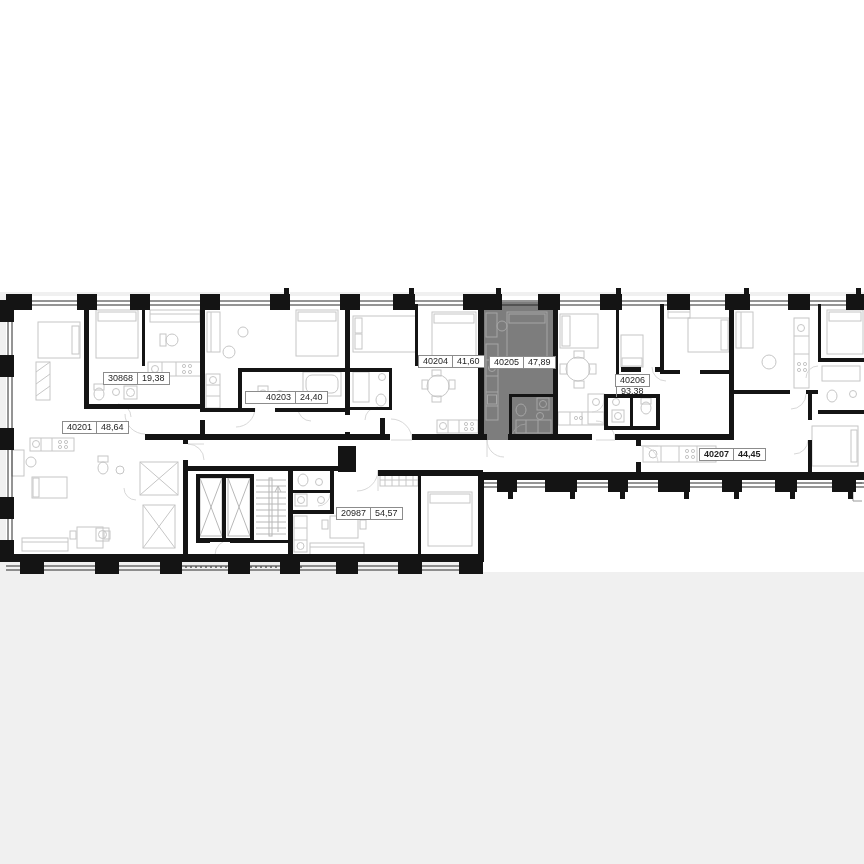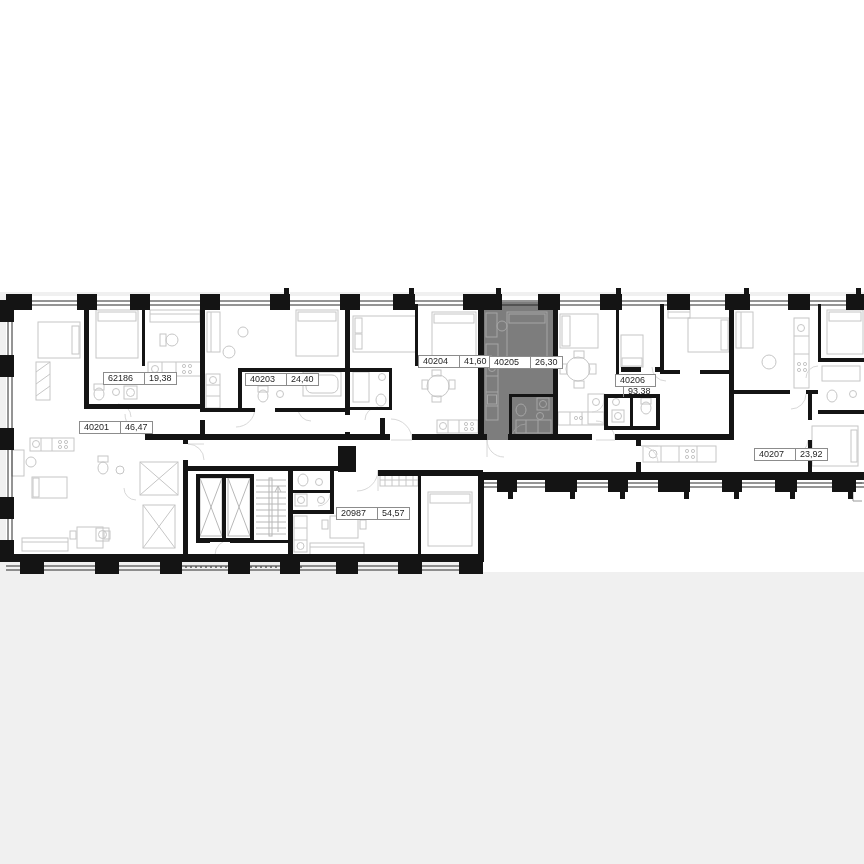--- a/index.html
+++ b/index.html
@@ -4,21 +4,21 @@
 <style>
   html,body{margin:0;padding:0;background:#ffffff;}
   .stage{position:relative;width:864px;height:864px;background:#ffffff;overflow:hidden;
          font-family:"Liberation Sans", sans-serif;}
   .stage svg{position:absolute;left:0;top:0;}
   #labels-layer{position:absolute;left:0;top:0;width:864px;height:864px;}
   .unit-label{position:absolute;display:flex;align-items:stretch;background:#ffffff;
     border:1px solid #8c8c8c;font-size:9px;line-height:1;color:#1f1f1f;white-space:nowrap;
     box-sizing:border-box;height:13px;cursor:pointer;}
   .unit-label span{display:flex;align-items:center;padding:1px 4px;}
-  .unit-label .unit-area{border-left:1px solid #8c8c8c;margin-left:7px;}
+  .unit-label .unit-area{border-left:1px solid #8c8c8c;}
 </style>
 </head>
 <body>
 
 <div class="stage">
 <svg width="864" height="864" viewBox="0 0 864 864">
 
   <rect x="0" y="292" width="864" height="572" fill="#f0f0f0"></rect>
 
   <rect x="483" y="478" width="381" height="94" fill="#ffffff"></rect>
@@ -404,46 +404,46 @@
     <rect x="818" y="358" width="46" height="4"></rect>
         <rect x="818" y="410" width="46" height="4"></rect>
     <rect x="734" y="390" width="56" height="4"></rect>
         <rect x="806" y="390" width="12" height="4"></rect>
     <rect x="808" y="390" width="4" height="30"></rect>
         <rect x="808" y="440" width="4" height="40"></rect>
   </g>
 </svg>
 
 <div id="labels-layer">
-      <div class="unit-label" style="left: 79px; top: 421px; align-items: flex-end;">
+      <div class="unit-label" style="left: 62px; top: 421px; align-items: flex-end;">
     <span class="unit-id">40201</span>
-    <span class="unit-area">46,47</span>
+    <span class="unit-area">48,64</span>
   </div>
       <div class="unit-label" style="left: 103px; top: 372px;">
-    <span class="unit-id">62186</span>
+    <span class="unit-id">30868</span>
     <span class="unit-area">19,38</span>
   </div>
-      <div class="unit-label" style="left: 245px; top: 373px;">
+      <div class="unit-label" style="left: 245px; top: 391px; padding-left: 16px;">
     <span class="unit-id">40203</span>
     <span class="unit-area">24,40</span>
   </div>
       <div class="unit-label" style="left: 418px; top: 355px;">
     <span class="unit-id">40204</span>
     <span class="unit-area">41,60</span>
   </div>
       <div class="unit-label" style="left: 489px; top: 356px;">
     <span class="unit-id">40205</span>
-    <span class="unit-area">26,30</span>
+    <span class="unit-area">47,89</span>
   </div>
       <div class="unit-label" style="left: 615px; top: 374px; flex-direction: column;">
     <span class="unit-id">40206</span>
     <span class="unit-area">93,38</span>
   </div>
-      <div class="unit-label" style="left: 754px; top: 448px;">
+      <div class="unit-label" style="left: 699px; top: 448px; font-weight: bold;">
     <span class="unit-id">40207</span>
-    <span class="unit-area">23,92</span>
+    <span class="unit-area">44,45</span>
   </div>
       <div class="unit-label" style="left: 336px; top: 507px;">
     <span class="unit-id">20987</span>
     <span class="unit-area">54,57</span>
   </div>
     </div>
 </div>
 
 </body></html>

